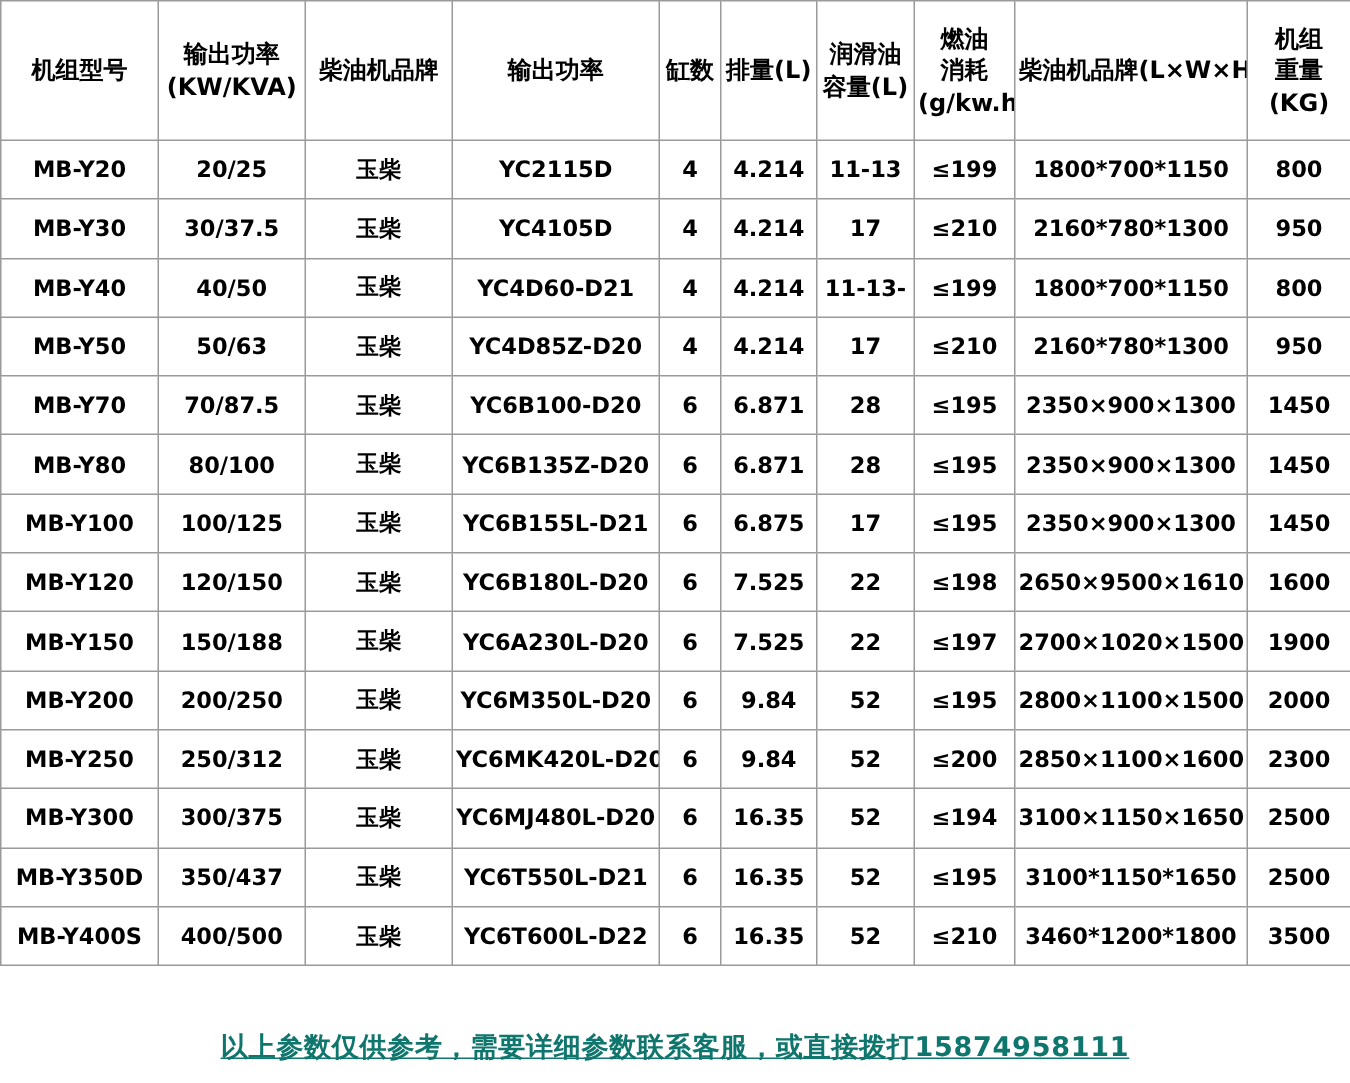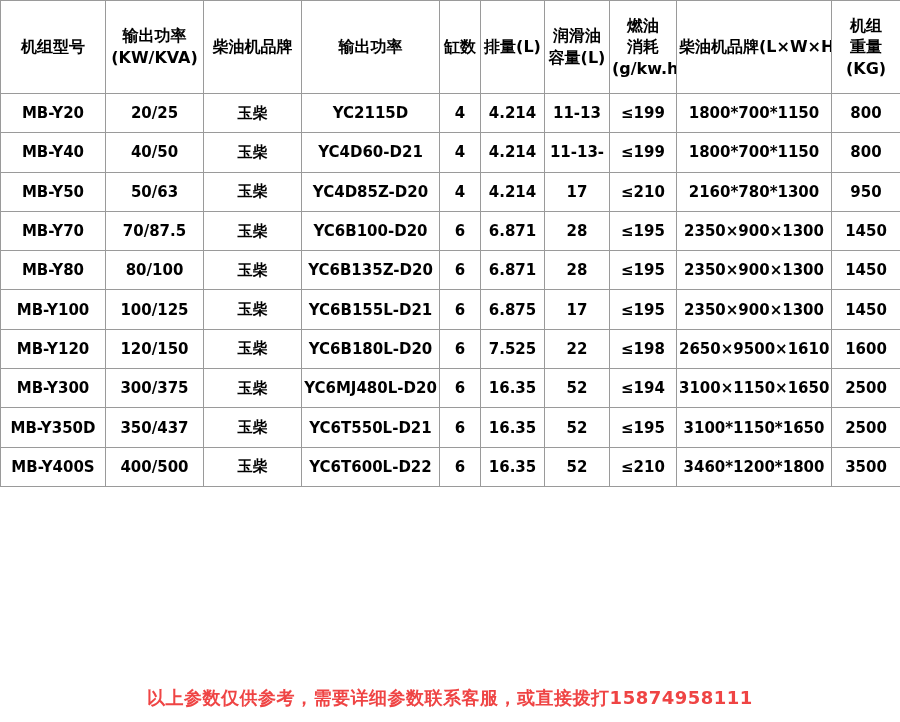--- a/index.html
+++ b/index.html
@@ -141,20 +141,32 @@
           <td>玉柴</td>
           <td>YC2115D</td>
           <td>4</td>
           <td>4.214</td>
           <td>11-13</td>
           <td>≤199</td>
           <td>1800*700*1150</td>
           <td>800</td>
         </tr>
         <tr>
+          <td>MB-Y30</td>
+          <td>30/37.5</td>
+          <td>玉柴</td>
+          <td>YC4105D</td>
+          <td>4</td>
+          <td>4.214</td>
+          <td>17</td>
+          <td>≤210</td>
+          <td>2160*780*1300</td>
+          <td>950</td>
+        </tr>
+        <tr>
           <td>MB-Y40</td>
           <td>40/50</td>
           <td>玉柴</td>
           <td>YC4D60-D21</td>
           <td>4</td>
           <td>4.214</td>
           <td>11-13-</td>
           <td>≤199</td>
           <td>1800*700*1150</td>
           <td>800</td>
@@ -213,20 +225,56 @@
           <td>玉柴</td>
           <td>YC6B180L-D20</td>
           <td>6</td>
           <td>7.525</td>
           <td>22</td>
           <td>≤198</td>
           <td>2650×9500×1610</td>
           <td>1600</td>
         </tr>
         <tr>
+          <td>MB-Y150</td>
+          <td>150/188</td>
+          <td>玉柴</td>
+          <td>YC6A230L-D20</td>
+          <td>6</td>
+          <td>7.525</td>
+          <td>22</td>
+          <td>≤197</td>
+          <td>2700×1020×1500</td>
+          <td>1900</td>
+        </tr>
+        <tr>
+          <td>MB-Y200</td>
+          <td>200/250</td>
+          <td>玉柴</td>
+          <td>YC6M350L-D20</td>
+          <td>6</td>
+          <td>9.84</td>
+          <td>52</td>
+          <td>≤195</td>
+          <td>2800×1100×1500</td>
+          <td>2000</td>
+        </tr>
+        <tr>
+          <td>MB-Y250</td>
+          <td>250/312</td>
+          <td>玉柴</td>
+          <td>YC6MK420L-D20</td>
+          <td>6</td>
+          <td>9.84</td>
+          <td>52</td>
+          <td>≤200</td>
+          <td>2850×1100×1600</td>
+          <td>2300</td>
+        </tr>
+        <tr>
           <td>MB-Y300</td>
           <td>300/375</td>
           <td>玉柴</td>
           <td>YC6MJ480L-D20</td>
           <td>6</td>
           <td>16.35</td>
           <td>52</td>
           <td>≤194</td>
           <td>3100×1150×1650</td>
           <td>2500</td>
@@ -251,15 +299,15 @@
           <td>6</td>
           <td>16.35</td>
           <td>52</td>
           <td>≤210</td>
           <td>3460*1200*1800</td>
           <td>3500</td>
         </tr>
       </tbody>
   </table>
 
-  <div class="footer-note" style="color: #ef4444;">以上参数仅供参考，需要详细参数联系客服，或直接拨打15874958111</div>
+  <div class="footer-note" style="color: #0f766e; text-decoration: underline;">以上参数仅供参考，需要详细参数联系客服，或直接拨打15874958111</div>
 
 </div>
 
 </body></html>

